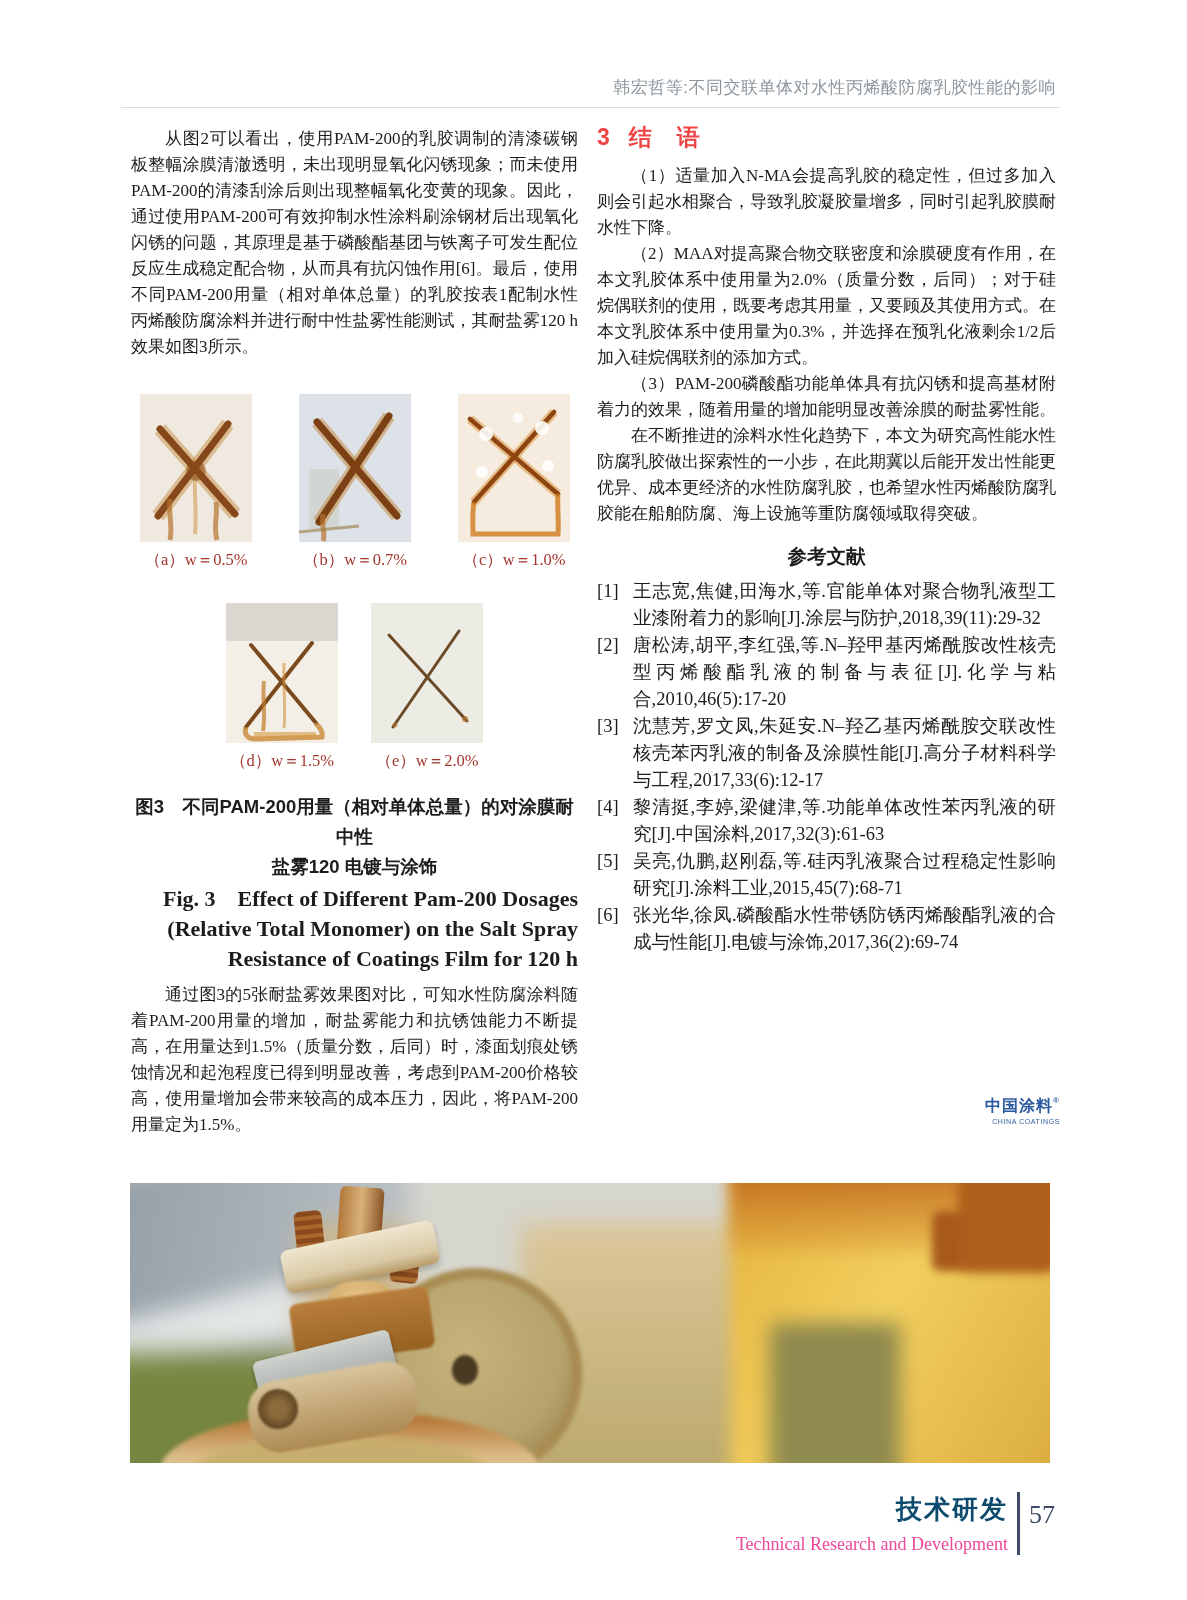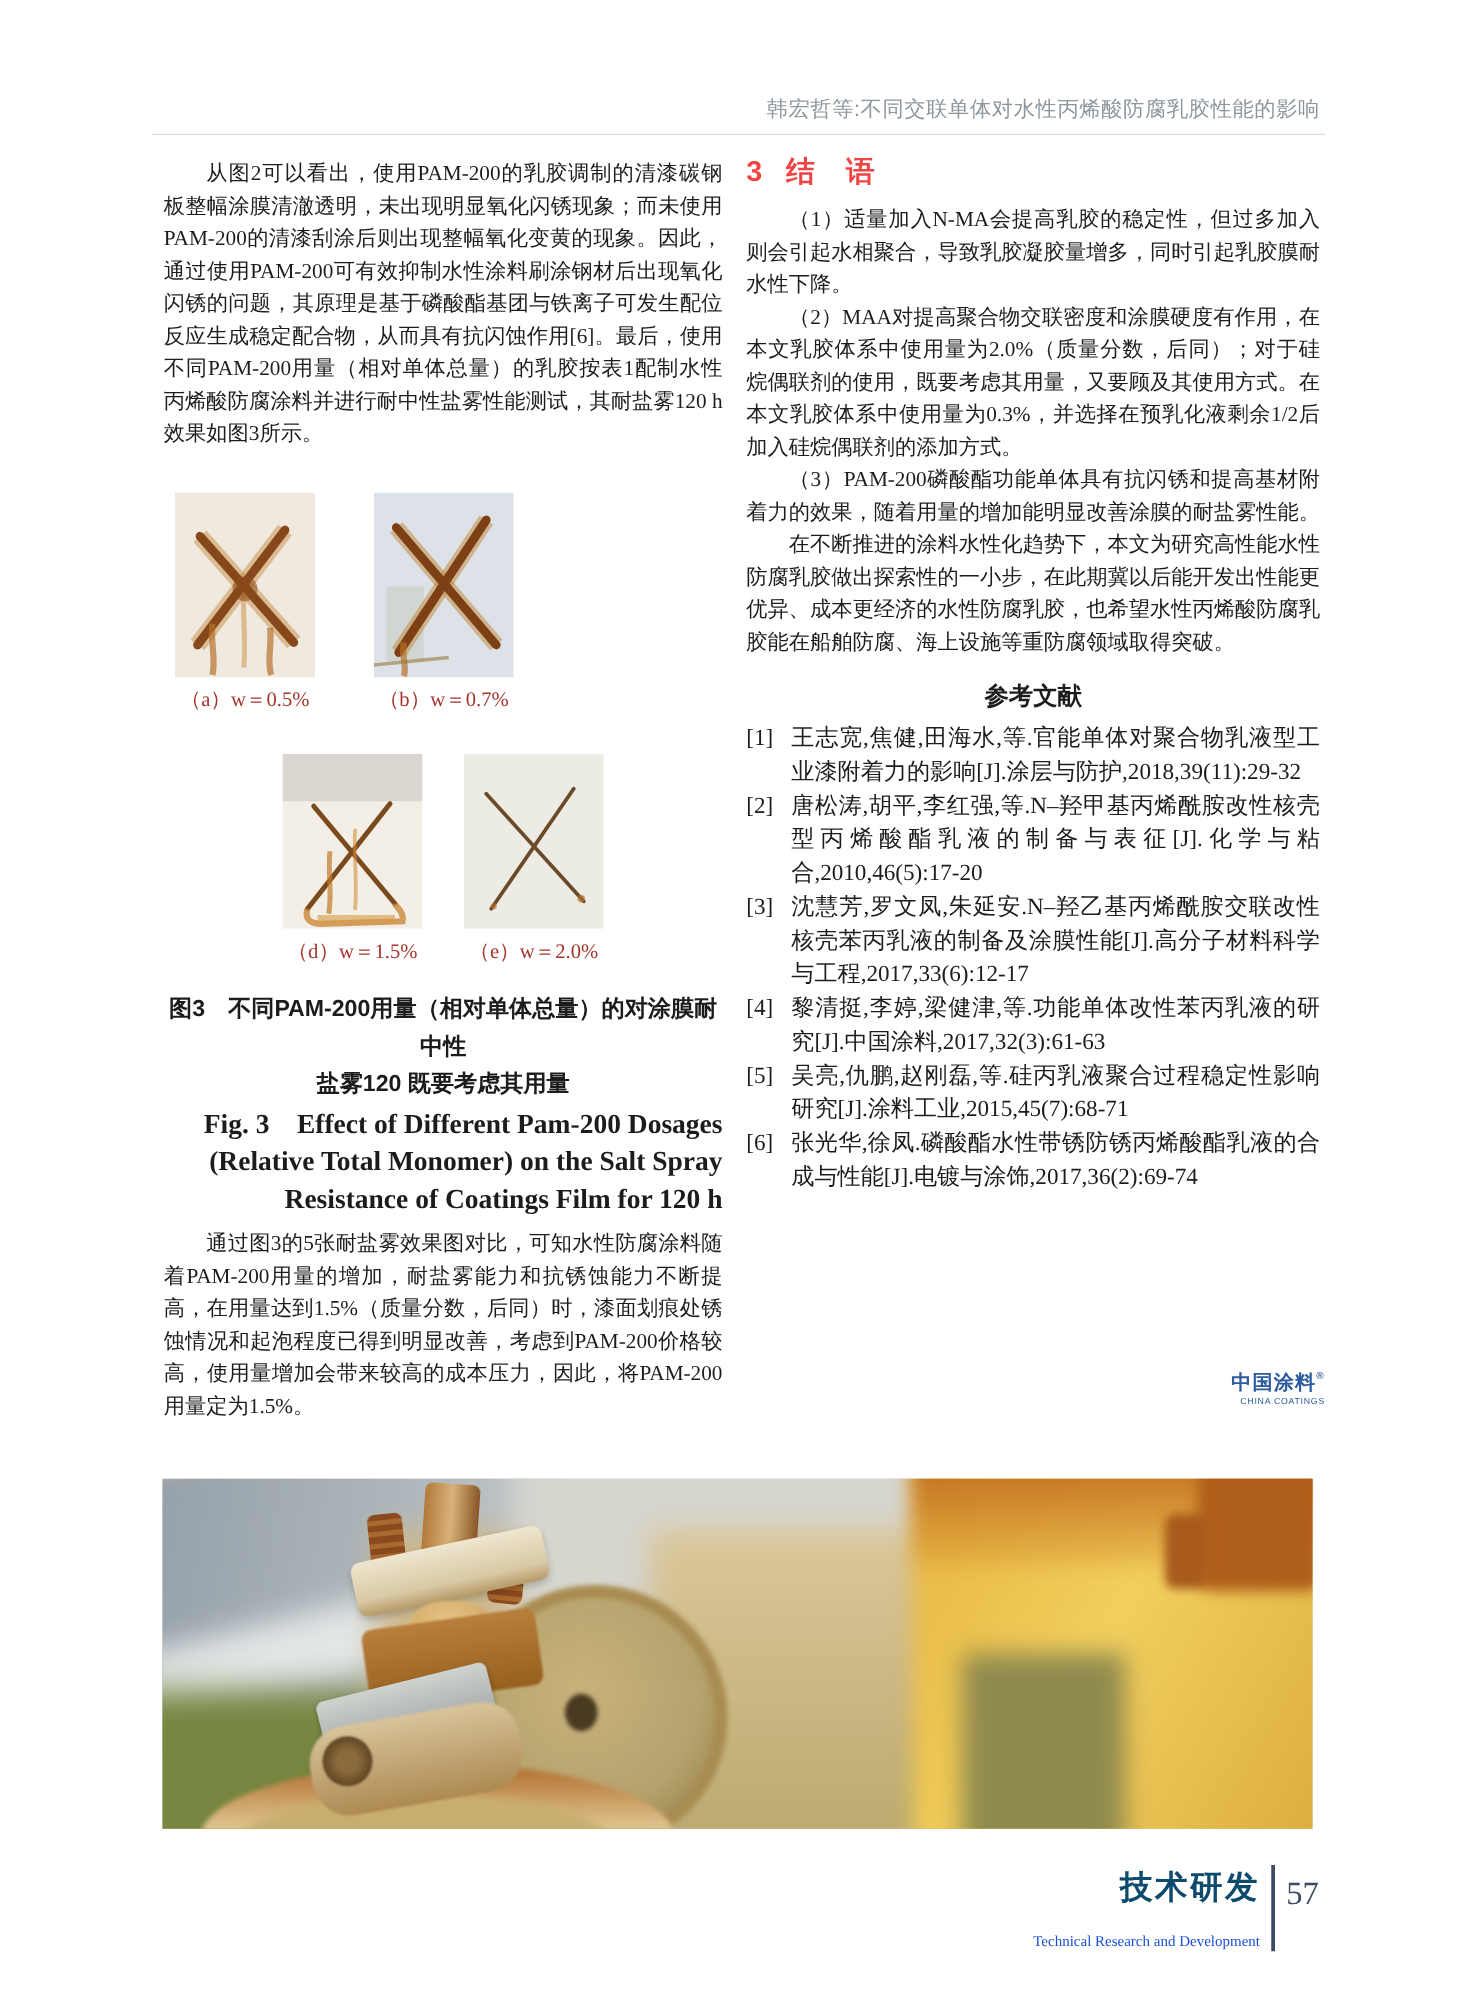--- a/index.html
+++ b/index.html
@@ -72,21 +72,21 @@
   .ph-tag{left:126px;top:162px;width:140px;height:52px;background:linear-gradient(180deg,#cfd2cd,#9aa0a2);border-radius:6px;transform:rotate(-14deg);box-shadow:0 2px 5px #00000040;filter:blur(.6px);}
   .ph-lowcyl{left:118px;top:188px;width:170px;height:72px;background:linear-gradient(180deg,#d9c49c,#ad8a52);border-radius:30px;transform:rotate(-10deg);filter:blur(.8px);}
   .ph-bolt{left:128px;top:206px;width:40px;height:40px;border-radius:50%;background:radial-gradient(circle,#8b6a3c 30%,#5f4624 70%);filter:blur(.8px);}
   .ph-botpipe{left:30px;top:228px;width:380px;height:120px;border-radius:50% 50% 0 0;background:linear-gradient(180deg,#b06a2a,#dcC08a 40%,#cdb379);filter:blur(2px);}
   .ph-botpipe2{left:60px;top:252px;width:300px;height:80px;border-radius:50% 50% 0 0;background:#c8ae6e;filter:blur(4px);}
 
   
   .footer{position:absolute;right:132px;top:1492px;display:flex;align-items:stretch;}
   .footer-text{text-align:right;padding-right:9px;}
   .footer-zh{font-family:"Liberation Sans","DejaVu Sans",sans-serif;font-weight:bold;font-size:26px;color:#0c4a6e;letter-spacing:2px;}
-  .footer-en{font-size:12px;color:#1d4ed8;margin-top:19px;}
+  .footer-en{font-size:18px;color:#ec4899;margin-top:7px;}
   .footer-bar{width:3px;background:#3c4b63;}
   .footer-page{font-size:26px;color:#3c4b63;padding:8px 0 0 9px;}
 </style>
 </head>
 <body>
 
 <div class="page">
 
   <div class="running-head">韩宏哲等:不同交联单体对水性丙烯酸防腐乳胶性能的影响</div>
   <div class="head-rule"></div>
@@ -115,20 +115,36 @@
           <rect x="10" y="75" width="30" height="60" fill="#cfd3cd" opacity="0.8"></rect>
           <path d="M18,28 L98,122" stroke="#c08434" stroke-width="13" opacity="0.5" fill="none"></path>
           <path d="M90,22 L20,128" stroke="#c08434" stroke-width="13" opacity="0.5" fill="none"></path>
           <path d="M18,28 L98,122" stroke="#7d4014" stroke-width="7" fill="none" stroke-linecap="round"></path>
           <path d="M90,22 L20,128" stroke="#7d4014" stroke-width="7" fill="none" stroke-linecap="round"></path>
           <path d="M24,120 C22,132 27,140 24,147" stroke="#b5722c" stroke-width="5" opacity="0.7" fill="none"></path>
           <path d="M0,138 L60,132" stroke="#9a7a3c" stroke-width="3" opacity="0.6" fill="none"></path>
         </svg>
         <figcaption class="panel-label">（b）w＝0.7%</figcaption>
       </figure>
+      <figure class="panel">
+        <svg width="112" height="148" viewBox="0 0 112 148">
+          <rect width="112" height="148" fill="#f5ecdf"></rect>
+          <path d="M12,25 L100,100" stroke="#d88a28" stroke-width="9" opacity="0.5" fill="none"></path>
+          <path d="M96,18 L16,108" stroke="#d88a28" stroke-width="9" opacity="0.5" fill="none"></path>
+          <path d="M12,25 L100,100" stroke="#8d4410" stroke-width="4.5" fill="none" stroke-linecap="round"></path>
+          <path d="M96,18 L16,108" stroke="#8d4410" stroke-width="4.5" fill="none" stroke-linecap="round"></path>
+          <path d="M16,108 C14,120 15,130 15,140 L100,140 C101,126 99,112 100,100" stroke="#cf7a1c" stroke-width="5" opacity="0.8" fill="none"></path>
+          <circle cx="28" cy="40" r="7" fill="#ffffff" opacity="0.9"></circle>
+          <circle cx="84" cy="34" r="7" fill="#ffffff" opacity="0.9"></circle>
+          <circle cx="24" cy="78" r="6" fill="#ffffff" opacity="0.9"></circle>
+          <circle cx="90" cy="72" r="6" fill="#ffffff" opacity="0.9"></circle>
+          <circle cx="60" cy="24" r="5" fill="#ffffff" opacity="0.85"></circle>
+        </svg>
+        <figcaption class="panel-label">（c）w＝1.0%</figcaption>
+      </figure>
     </div>
 
     <div class="fig-row2">
       <figure class="panel">
         <svg width="112" height="140" viewBox="0 0 112 140">
           <rect width="112" height="140" fill="#f3efe6"></rect>
           <rect width="112" height="38" fill="#dbd7d0"></rect>
           <path d="M25,42 L90,120" stroke="#7a4a1c" stroke-width="4" fill="none" stroke-linecap="round"></path>
           <path d="M86,40 L20,124" stroke="#7a4a1c" stroke-width="4" fill="none" stroke-linecap="round"></path>
           <path d="M38,78 C36,95 40,110 37,128" stroke="#c07a28" stroke-width="4" opacity="0.7" fill="none"></path>
@@ -145,21 +161,21 @@
           <path d="M88,28 L22,124" stroke="#6b4a28" stroke-width="3" fill="none" stroke-linecap="round"></path>
           <circle cx="94" cy="116" r="3" fill="#b5722c" opacity="0.7"></circle>
           <circle cx="24" cy="122" r="2.5" fill="#b5722c" opacity="0.6"></circle>
         </svg>
         <figcaption class="panel-label">（e）w＝2.0%</figcaption>
       </figure>
     </div>
 
     <div class="caption-zh">
       <div>图3　不同PAM-200用量（相对单体总量）的对涂膜耐中性</div>
-      <div>盐雾120 既要考虑其用量</div>
+      <div>盐雾120 电镀与涂饰</div>
     </div>
     <div class="caption-en">Fig. 3　Effect of Different Pam-200 Dosages (Relative Total Monomer) on the Salt Spray Resistance of Coatings Film for 120 h</div>
 
     <p class="para para2">通过图3的5张耐盐雾效果图对比，可知水性防腐涂料随着PAM-200用量的增加，耐盐雾能力和抗锈蚀能力不断提高，在用量达到1.5%（质量分数，后同）时，漆面划痕处锈蚀情况和起泡程度已得到明显改善，考虑到PAM-200价格较高，使用量增加会带来较高的成本压力，因此，将PAM-200用量定为1.5%。</p>
   </div>
 
   <div class="col-right">
     <h2 class="section-head">
       <span class="num">3</span><span>结　语</span>
     </h2>

